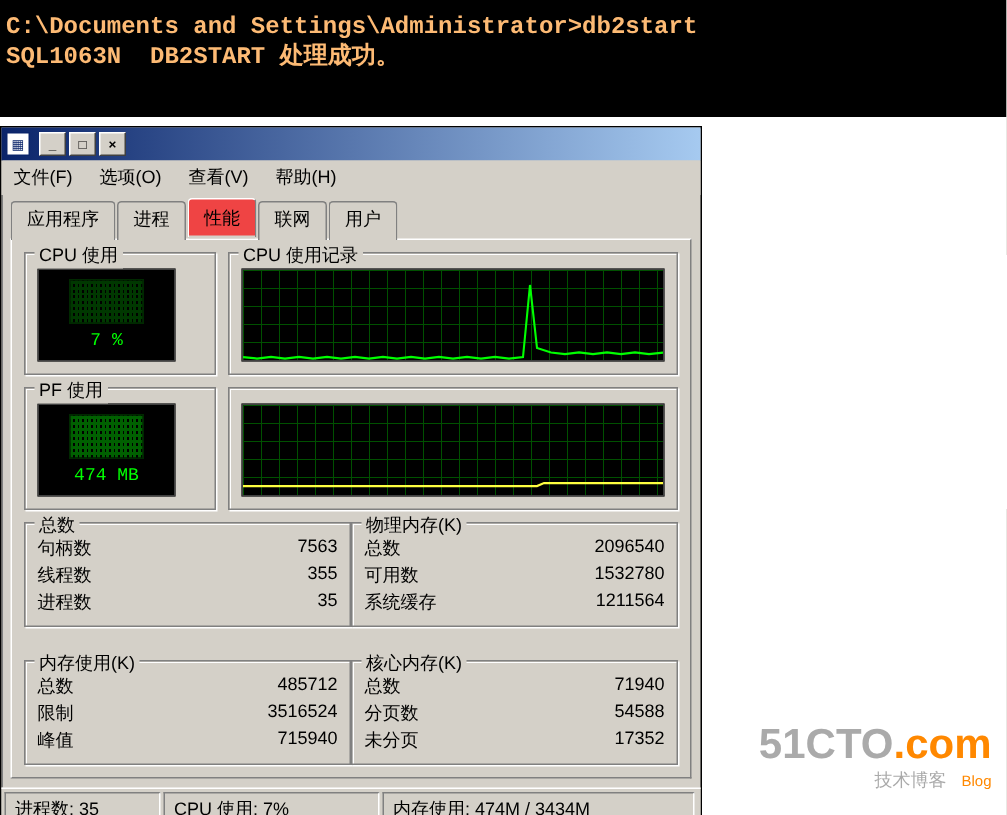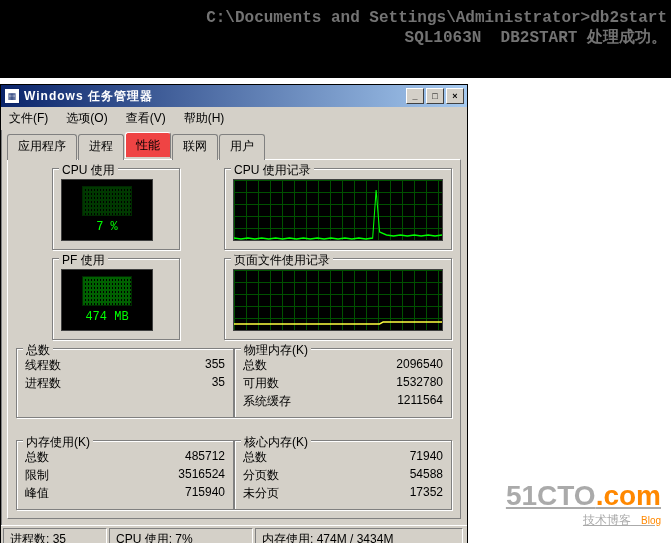--- a/index.html
+++ b/index.html
@@ -4,28 +4,27 @@
 <style>
 body {
   margin: 0;
   background: #fff;
   font-family: "SimSun", "宋体", Tahoma, sans-serif;
   font-size: 12px;
   width: 671px;
 }
 .console {
   background: #000;
-  color: #737373;
+  color: #fdba74;
   font-family: "Consolas", "Courier New", monospace;
   font-size: 16px;
   font-weight: bold;
   padding: 8px 4px 30px 4px;
   white-space: pre;
   line-height: 1.25;
-  text-align: right;
 }
 .taskmgr {
   width: 466px;
   border: 1px solid #000;
   margin-top: 6px;
   background: #d4d0c8;
   box-shadow: 1px 1px 0 #808080 inset;
 }
 .titlebar {
   background: linear-gradient(to right, #0a246a 0%, #a6caf0 100%);
@@ -102,21 +101,20 @@
   border-bottom-color: #808080;
   padding: 8px;
   background: #d4d0c8;
 }
 .row { display: flex; gap: 8px; margin-bottom: 8px; }
 .groupbox {
   border: 1px solid #808080;
   box-shadow: 1px 1px 0 #fff inset, 1px 1px 0 #fff;
   padding: 10px 8px 8px 8px;
   position: relative;
-  margin-left: 36px;
 }
 .groupbox .legend {
   position: absolute;
   top: -7px; left: 6px;
   background: #d4d0c8;
   padding: 0 3px;
 }
 .meter {
   background: #000;
   border: 1px solid #404040;
@@ -186,36 +184,34 @@
 .sc2 { width: 130px; }
 .sc3 { flex: 1; }
 
 .brand {
   position: absolute;
   right: 10px; top: 480px;
   color: #aaa;
   font-family: Arial;
   font-size: 28px; font-weight: bold;
   text-align: right;
-  text-decoration: underline;
 }
 .brand .sub { font-size: 12px; font-weight: normal; display:block; }
 .brand .orange { color: #ff8800; font-size: 10px; text-align: center; }
 .brand .em { color: #ff8800; }
 </style>
 </head>
 <body>
 
 <div class="console"><span>C:\Documents and Settings\Administrator&gt;db2start</span>
 <span>SQL1063N  DB2START 处理成功。</span></div>
 
 <div class="taskmgr">
   <div class="titlebar">
     <span class="icon">▦</span>
-    <span class="title">Windows 任务管理器</span>
     <span class="winbtn">_</span>
     <span class="winbtn">□</span>
     <span class="winbtn">×</span>
   </div>
   <div class="menubar">
     <span class="menuitem">文件(F)</span>
     <span class="menuitem">选项(O)</span>
     <span class="menuitem">查看(V)</span>
     <span class="menuitem">帮助(H)</span>
   </div>
@@ -250,33 +246,36 @@
 
       <div class="row">
         <div class="groupbox" style="width:110px">
           <span class="legend">PF 使用</span>
           <div class="meter">
             <div class="bars pf"></div>
             <span>474 MB</span>
           </div>
         </div>
         <div class="groupbox" style="flex:1">
-          <span class="legend">页面文件使用记录</span>
           <div class="chart">
             <div class="grid"></div>
             <svg viewBox="0 0 300 60" preserveAspectRatio="none">
               <polyline class="pf-line" points="0,54 20,54 40,54 60,54 80,54 100,54 120,54 140,54 160,54 180,54 200,54 210,54 215,52 300,52"></polyline>
             </svg>
           </div>
         </div>
       </div>
 
       <div class="statsrow">
         <div class="statsbox">
           <span class="legend">总数</span>
+          <div class="stat">
+              <span>句柄数</span>
+              <span class="v">7563</span>
+            </div>
           <div class="stat">
               <span>线程数</span>
               <span class="v">355</span>
             </div>
           <div class="stat">
               <span>进程数</span>
               <span class="v">35</span>
             </div>
         </div>
         <div class="statsbox">

